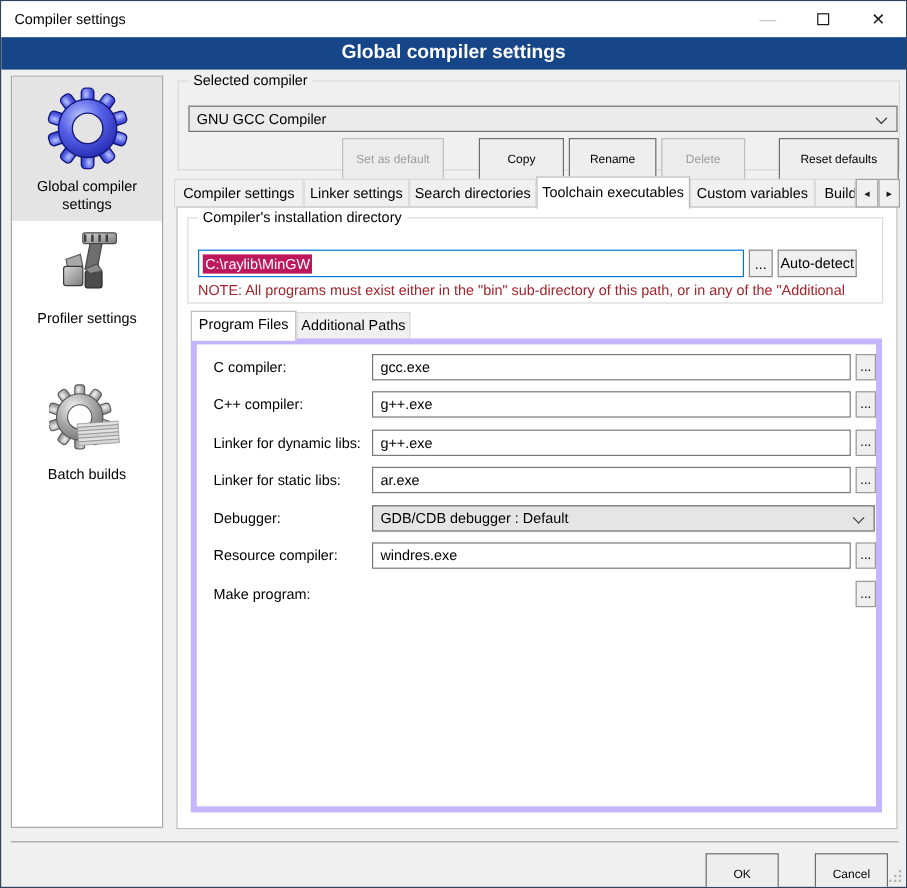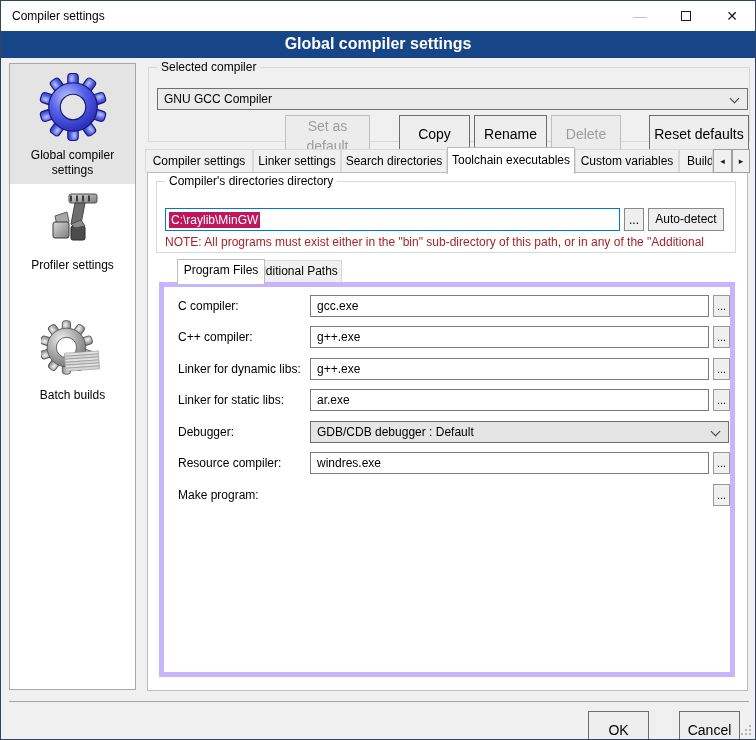--- a/index.html
+++ b/index.html
@@ -32,21 +32,21 @@
   
   .groupbox { position:absolute; border:1px solid #d9d9d9; }
   .group-legend { position:absolute; top:-8px; left:8px; padding:0 4px; line-height:15px; }
   .legend-gray { background:#f0f0f0; }
   .legend-white { background:#fff; }
   
   .grp-compiler { left:147px; top:66px; width:602px; height:75px; }
   .combo { position:absolute; background:#ebebeb; border:1px solid #707070; display:flex; align-items:center; padding-left:6px; }
   .combo-main { left:8px; top:20px; width:591px; height:22px; }
   .chev { position:absolute; right:9px; top:6px; width:7px; height:7px; border-right:1.5px solid #3c3c3c; border-bottom:1.5px solid #3c3c3c; transform:rotate(45deg); }
-  .btn { position:absolute; height:38px; background:#eeeeee; border:1px solid #6e6e6e; text-align:center; line-height:20px; font-size:14px; font-family:"Liberation Sans",sans-serif; padding:0; }
+  .btn { position:absolute; height:38px; background:#eeeeee; border:1px solid #6e6e6e; text-align:center; line-height:20px; font-size:10px; font-family:"Liberation Sans",sans-serif; padding:0; }
   .btn:disabled, .btn.disabled { color:#9c9c9c; border-color:#bfbfbf; background:#ececec; }
   .b-setdef { left:136px; top:47px; width:85px; }
   .b-copy   { left:250px; top:47px; width:71px; }
   .b-rename { left:325px; top:47px; width:73px; }
   .b-delete { left:402px; top:47px; width:70px; }
   .b-reset  { left:500px; top:47px; width:100px; }
   
   .tab { position:absolute; top:148px; height:24px; background:#f0f0f0; border:1px solid #d9d9d9; border-bottom:none;
          text-align:center; line-height:22px; overflow:hidden; white-space:nowrap; z-index:2; }
   .tab.active { top:146px; height:27px; background:#fff; border-color:#bcbcbc; z-index:4; line-height:24px; }
@@ -56,26 +56,26 @@
                display:flex; align-items:center; justify-content:center; font-size:9px; color:#1a1a1a; }
   .ta-left { left:712px; width:19px; } .ta-right { left:731px; width:18px; }
   
   .tab-panel { position:absolute; left:146px; top:171px; width:601px; height:519px; background:#fff; border:1px solid #bcbcbc; z-index:3; }
   
   .grp-dir { left:8px; top:8px; width:580px; height:72px; }
   .path-input { position:absolute; left:8px; top:26px; width:455px; height:23px; background:#fff; border:1px solid #0078d7; display:flex; align-items:center; padding-left:3px; overflow:hidden; }
   .sel-text { background:#be185d; color:#fff; padding:1px 2px; }
   .mini-btn { position:absolute; height:23px; background:#efefef; border:1px solid #8a8a8a; text-align:center; line-height:18px; font-size:12px; padding:0; font-family:"Liberation Sans",sans-serif; }
   .b-browse-dir { left:467px; top:26px; width:20px; }
-  .b-autodetect { left:491px; top:26px; width:76px; line-height:21px; }
+  .b-autodetect { left:491px; top:26px; width:66px; line-height:21px; }
   .note-text { position:absolute; left:8px; top:53px; white-space:nowrap; color:#a3242b; }
   
   .subtab { position:absolute; height:23px; background:#f0f0f0; border:1px solid #d9d9d9; border-bottom:none; text-align:center; line-height:21px; z-index:2; }
   .subtab.active { background:#fff; border-color:#bcbcbc; height:25px; top:86px !important; z-index:4; }
-  .st0 { left:29px; top:87px; width:88px; } .st1 { left:99px; top:87px; width:95px; }
+  .st0 { left:11px; top:87px; width:88px; } .st1 { left:99px; top:87px; width:95px; }
   .sub-panel { position:absolute; left:11px; top:109px; width:576px; height:395px; background:#fff; border:5px solid #c4b5fd; z-index:3; }
   
   .prow-label { position:absolute; left:14px; line-height:22px; white-space:nowrap; }
   .prow-input { position:absolute; left:146px; width:399px; height:22px; background:#fff; border:1px solid #7a7a7a; line-height:20px; padding-left:6px; white-space:nowrap; overflow:hidden; }
   .prow-browse { position:absolute; left:549px; width:17px; height:22px; background:#efefef; border:1px solid #9a9a9a; line-height:16px; text-align:center; font-size:11px; padding:0; font-family:"Liberation Sans",sans-serif; }
   .prow-combo { position:absolute; left:146px; width:419px; height:22px; background:#e5e5e5; border:1px solid #6e6e6e; line-height:20px; padding-left:6px; }
   .r0 { top:8px; } .r1 { top:39px; } .r2 { top:71px; } .r3 { top:102px; } .r4 { top:134px; } .r5 { top:165px; } .r6 { top:197px; }
   
   .footer-sep { position:absolute; left:8px; top:700px; width:740px; height:1px; background:#a5a5a5; }
   .b-ok { left:587px; top:710px; width:61px; }
@@ -213,21 +213,21 @@
 <div class="tab-arrow ta-left">
     <span>◂</span>
   </div>
 <div class="tab-arrow ta-right">
     <span>▸</span>
   </div>
 
 <div class="tab-panel">
 
   <div class="groupbox grp-dir">
-    <span class="group-legend legend-white">Compiler's directories directory</span>
+    <span class="group-legend legend-white">Compiler's installation directory</span>
     <div class="path-input">
       <span class="sel-text">C:\raylib\MinGW</span>
     </div>
     <button class="mini-btn b-browse-dir">...</button>
     <button class="mini-btn b-autodetect">Auto-detect</button>
     <span class="note-text">NOTE: All programs must exist either in the "bin" sub-directory of this path, or in any of the "Additional</span>
   </div>
 
   <div class="subtab st0 active">Program Files</div>
   <div class="subtab st1">Additional Paths</div>

